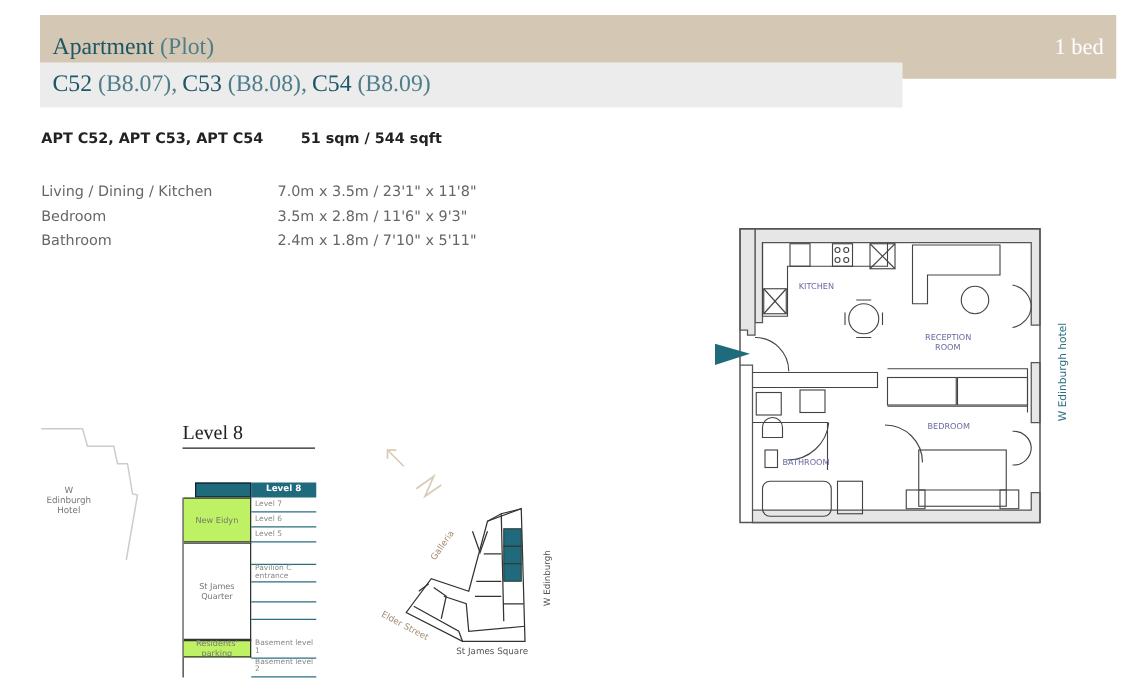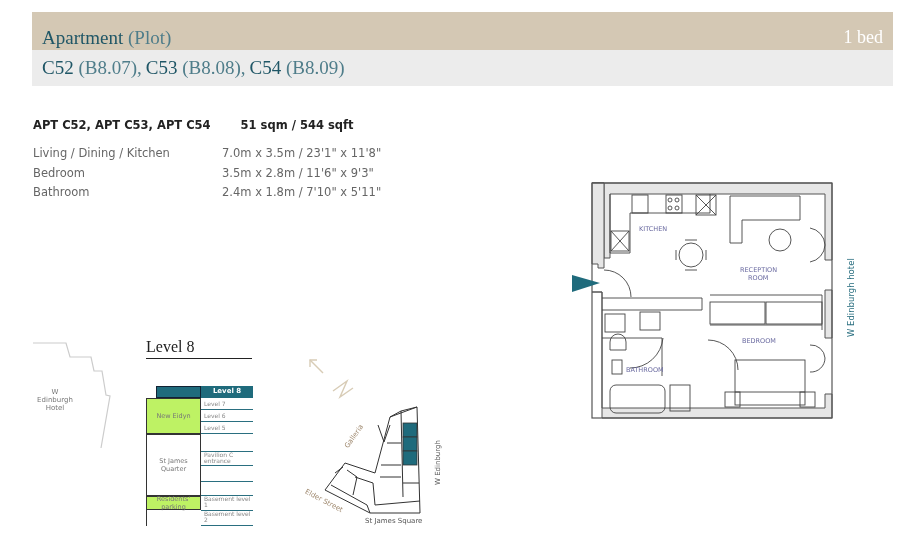--- a/index.html
+++ b/index.html
@@ -1,24 +1,24 @@
 <!DOCTYPE html>
 <html><head>
 <meta charset="utf-8">
 <style>
   * { box-sizing: border-box; margin: 0; padding: 0; }
   body { width: 900px; height: 547px; background: #ffffff; position: relative; overflow: hidden; font-family: "DejaVu Sans", sans-serif; }
   .hdr1 { position: absolute; left: 32px; top: 12px; width: 861px; height: 51px; background: #d4c8b4; display: flex; align-items: center; justify-content: space-between; padding: 0 10px; }
   .hdr1 .title { font-family: "Liberation Serif", serif; font-size: 19px; color: #1f5666; }
   .hdr1 .title .sub { color: #4f7d8a; }
   .hdr1 .beds { font-family: "Liberation Serif", serif; font-size: 18px; color: #ffffff; }
-  .hdr2 { position: absolute; left: 32px; top: 50px; width: 861px; height: 36px; background: #ececec; display: flex; align-items: center; padding: 0 10px; font-family: "Liberation Serif", serif; font-size: 19px; color: #1f5666; }
+  .hdr2 { position: absolute; left: 32px; top: 50px; width: 690px; height: 36px; background: #ececec; display: flex; align-items: center; padding: 0 10px; font-family: "Liberation Serif", serif; font-size: 19px; color: #1f5666; }
   .hdr2 .plot { margin-right: 4px; }
   .hdr2 .plot .ref { color: #4f7d8a; }
-  .apt-line { position: absolute; left: 33px; top: 118px; font-size: 11.5px; font-weight: bold; color: #222; display: flex; }
+  .apt-line { position: absolute; left: 33px; top: 103px; font-size: 11.5px; font-weight: bold; color: #222; display: flex; }
   .apt-line .area { margin-left: 30px; }
   .rooms { position: absolute; left: 33px; top: 144px; font-size: 11.5px; color: #666; line-height: 19.5px; }
   .rooms .row { display: flex; }
   .rooms .name { width: 189px; }
   .level-title { position: absolute; left: 146px; top: 338px; width: 106px; font-family: "Liberation Serif", serif; font-size: 16px; color: #222; border-bottom: 1px solid #222; padding-bottom: 2px; }
   .lvl-table { position: absolute; left: 146px; top: 386px; width: 107px; font-size: 6px; }
   .lvl-head { display: flex; height: 12px; }
   .lvl-head .l { width: 10px; }
   .lvl-head .m { width: 45px; background: #1f6b7c; border: 1px solid #123; }
   .lvl-head .r { flex: 1; background: #1f6b7c; color: #fff; font-weight: bold; text-align: center; line-height: 11px; font-size: 7px; }
@@ -86,21 +86,21 @@
     </div>
   <div class="grp">
     <div class="gname">New Eidyn</div>
     <div class="levels">
       <div class="lv">Level 7</div>
       <div class="lv">Level 6</div>
       <div class="lv">Level 5</div>
     </div>
   </div>
   <div class="grp plain">
-    <div class="gname" style="height:62px">St James Quarter</div>
+    <div class="gname" style="height:78px">St James Quarter</div>
     <div class="levels">
       <div class="lv" style="height:18px"></div>
       <div class="lv" style="height:14px;line-height:6px">Pavilion C entrance</div>
       <div class="lv" style="height:16px"></div>
       <div class="lv" style="height:14px"></div>
     </div>
   </div>
   <div class="grp">
     <div class="gname" style="height:14px">Residents' parking</div>
     <div class="levels">

